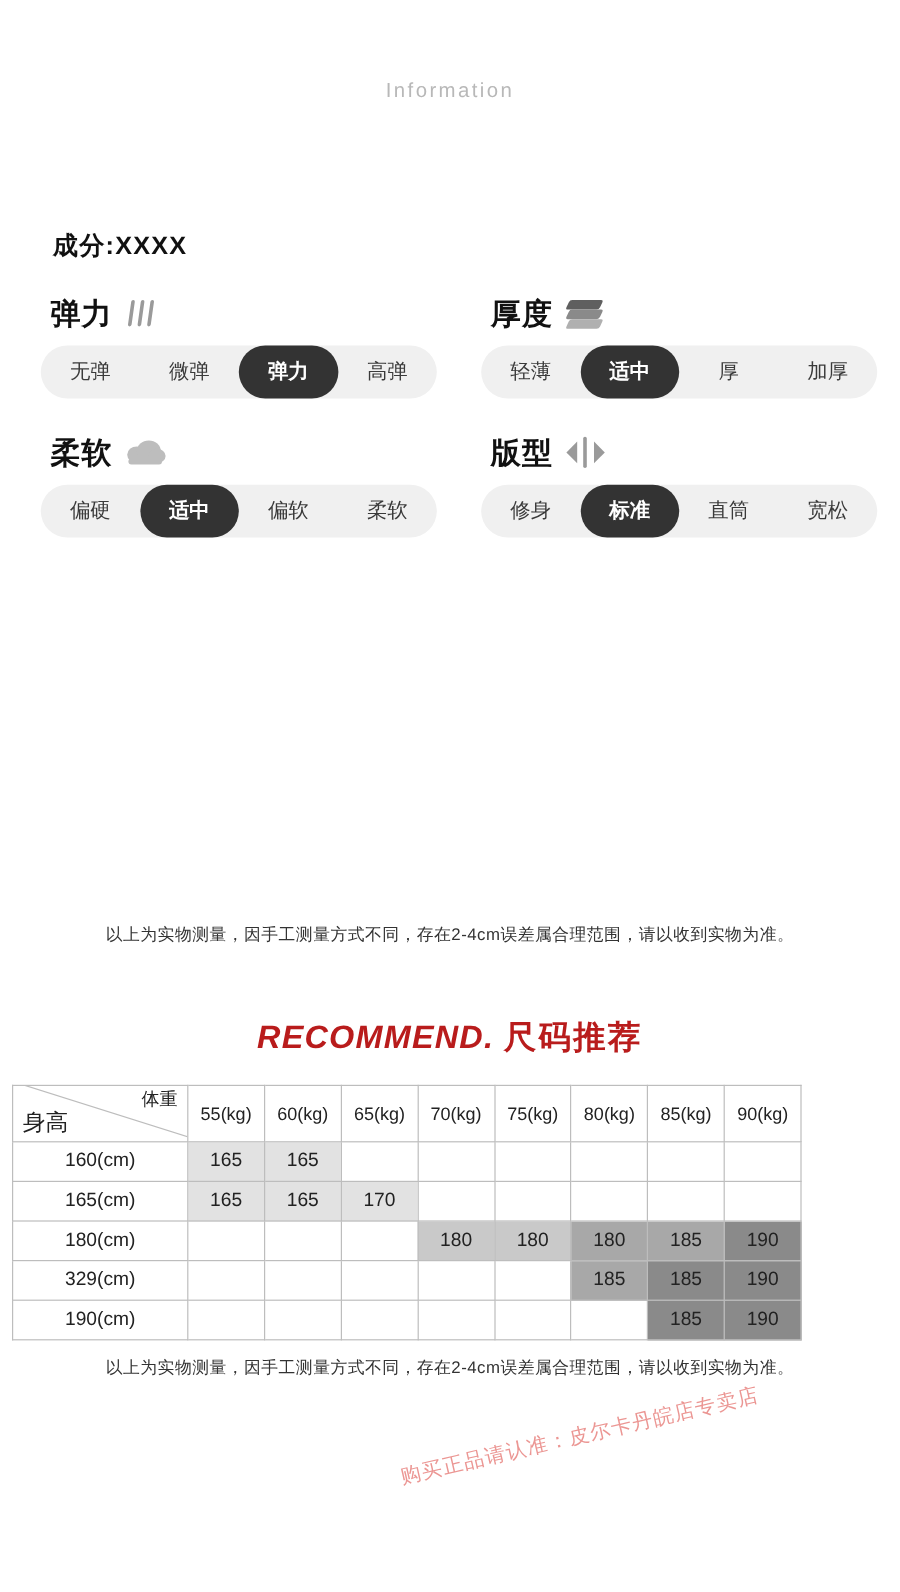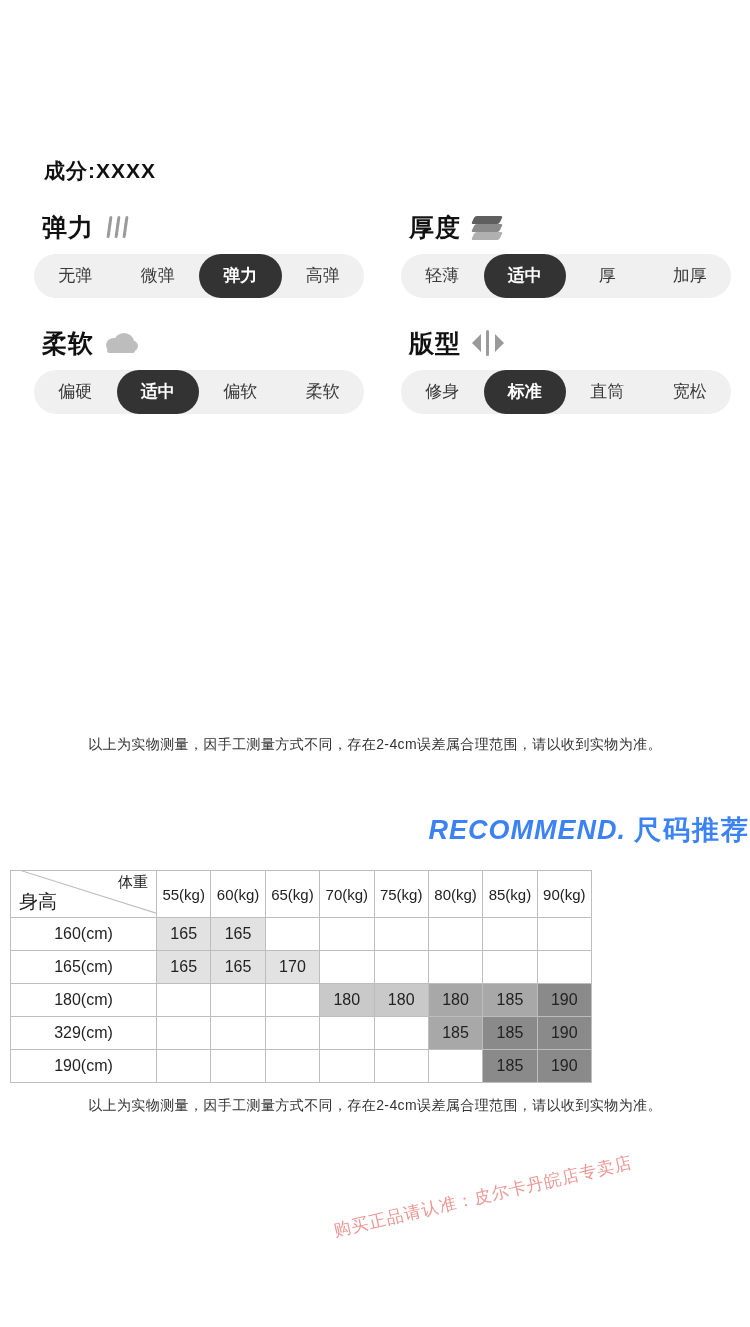--- a/index.html
+++ b/index.html
@@ -148,41 +148,41 @@
   .note {
     text-align: center;
     font-size: 14px;
     color: #333;
     letter-spacing: 0.4px;
   }
   .note-1 { margin-top: 322px; }
 
   
   .rec-title {
-    text-align: right;
+    text-align: center;
     margin-top: 58px;
     font-size: 27px;
     font-weight: bold;
-    color: #3b82f6;
+    color: #b91c1c;
     font-style: italic;
     letter-spacing: 1px;
   }
   .rec-title .cn {
     font-style: normal;
     letter-spacing: 2px;
     margin-left: 8px;
   }
 
   
   .size-table-wrap {
     margin: 22px 10px 0 10px;
   }
   table.size-table {
     border-collapse: collapse;
-    width: 582px;
+    width: 658px;
     table-layout: fixed;
     font-size: 16px;
     color: #222;
   }
   table.size-table td, table.size-table th {
     border: 1px solid #bdbdbd;
     height: 32px;
     text-align: center;
     font-weight: normal;
     padding: 0;
@@ -234,20 +234,21 @@
     transform: rotate(-13deg);
     white-space: nowrap;
     letter-spacing: 1px;
     pointer-events: none;
   }
 </style>
 </head>
 <body>
 
 <div class="header">
+  <div class="subtitle">Information</div>
 </div>
 
 <div class="composition">成分:XXXX</div>
 
 <div class="attr-grid">
 
   <div class="attr-block">
     <div class="attr-head">
       <span class="name">弹力</span>
       <span class="glyph ico-wave">

